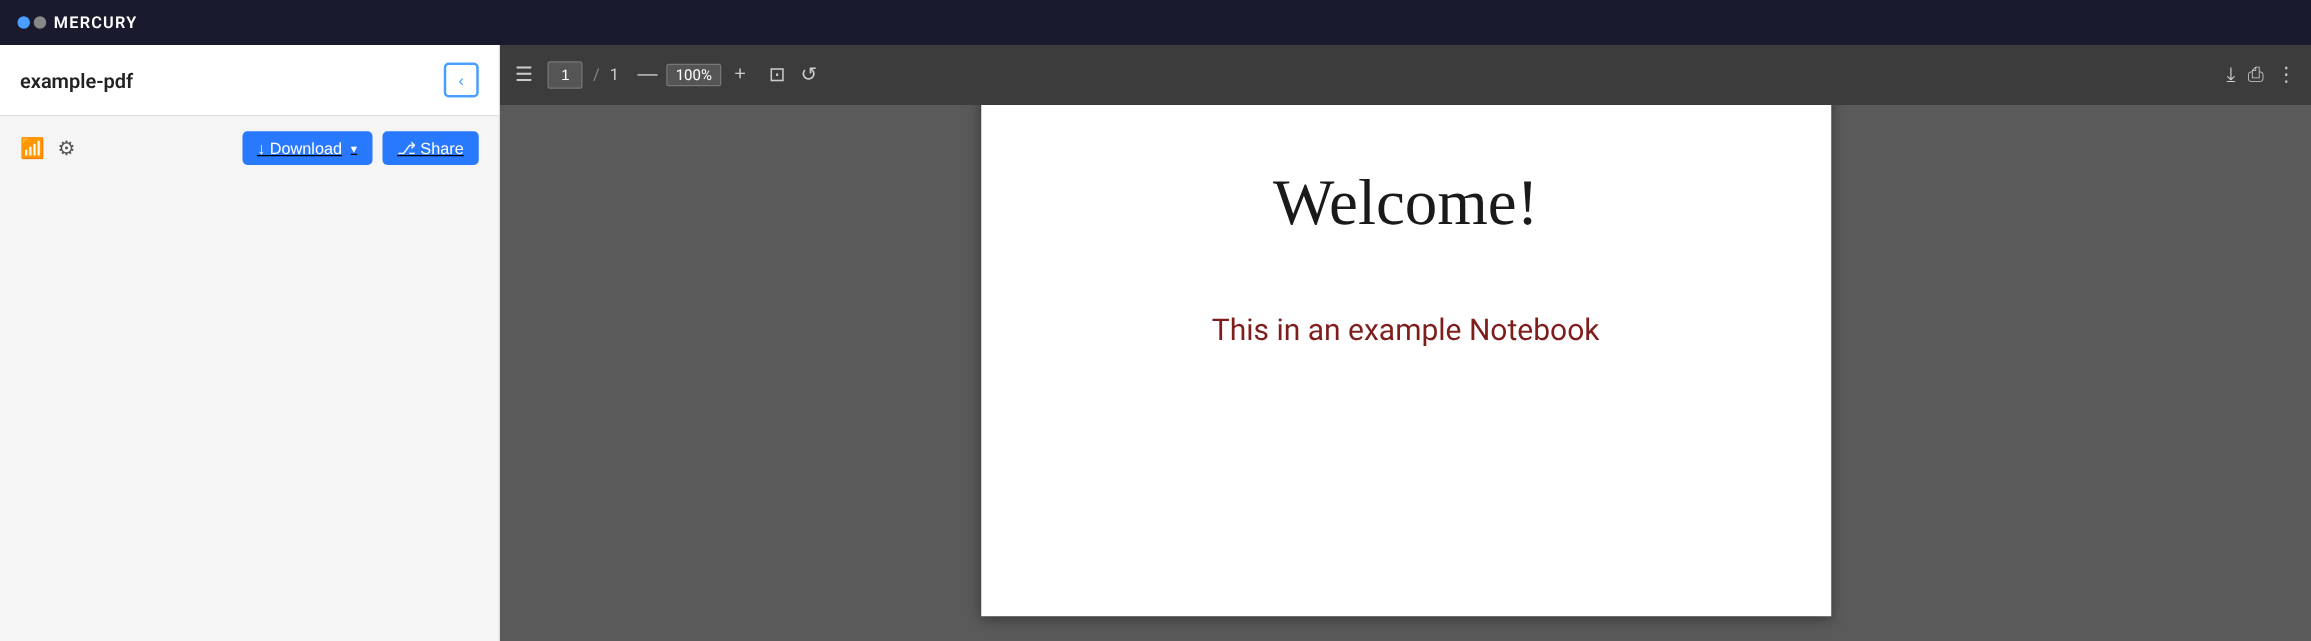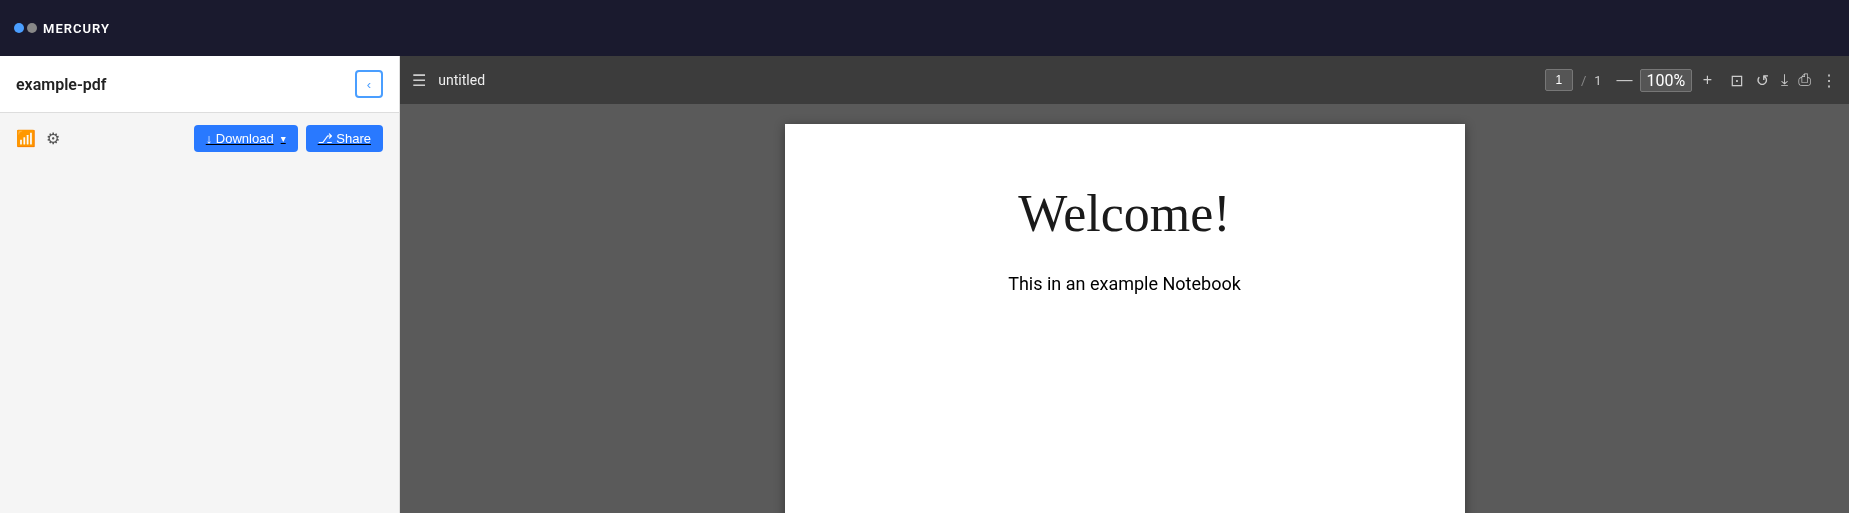--- a/index.html
+++ b/index.html
@@ -1,21 +1,21 @@
 <!DOCTYPE html>
 <html><head>
   <meta charset="utf-8">
   <style>
     * { margin: 0; padding: 0; box-sizing: border-box; }
     body { font-family: -apple-system, BlinkMacSystemFont, 'Segoe UI', Roboto, sans-serif; display: flex; flex-direction: column; height: 513px; overflow: hidden; }
 
     
     .top-nav {
       background: #1a1a2e;
-      height: 56px;
+      height: 36px;
       display: flex;
       align-items: center;
       padding: 0 14px;
       flex-shrink: 0;
     }
     .nav-logo {
       display: flex;
       align-items: center;
       gap: 6px;
       color: white;
@@ -190,44 +190,45 @@
       height: 22px;
       display: flex;
       align-items: center;
       justify-content: center;
     }
     .pdf-zoom-value {
       background: #555;
       border: 1px solid #777;
       color: white;
       padding: 1px 6px;
-      font-size: 16px;
+      font-size: 12px;
       border-radius: 2px;
       min-width: 44px;
+      text-align: center;
     }
     .pdf-toolbar-right {
       display: flex;
       align-items: center;
       gap: 10px;
       margin-left: auto;
     }
     .pdf-icon-btn {
       background: transparent;
       border: none;
       color: #ccc;
       font-size: 16px;
       cursor: pointer;
     }
 
     
     .pdf-document {
       flex: 1;
       display: flex;
       justify-content: center;
-      align-items: flex-start;
+      align-items: flex-end;
       padding: 20px;
       overflow: auto;
       background: #5a5a5a;
     }
     .pdf-page {
       background: white;
       width: 680px;
       min-height: 420px;
       box-shadow: 0 2px 10px rgba(0,0,0,0.4);
       display: flex;
@@ -236,23 +237,24 @@
       padding: 60px 40px;
     }
     .pdf-heading {
       font-size: 52px;
       font-weight: 400;
       color: #1a1a1a;
       margin-bottom: 30px;
       font-family: Georgia, serif;
     }
     .pdf-body-text {
-      font-size: 18px;
-      color: #000000;
+      font-size: 24px;
+      color: #7f1d1d;
       font-weight: 400;
+      margin-top: 28px;
     }
 
     
     .pdf-document::-webkit-scrollbar { width: 12px; }
     .pdf-document::-webkit-scrollbar-track { background: #4a4a4a; }
     .pdf-document::-webkit-scrollbar-thumb { background: #888; border-radius: 2px; }
   </style>
 </head>
 <body>
 
@@ -291,21 +293,20 @@
       </div>
     </div>
   </aside>
 
   <div class="pdf-viewer">
 
     <div class="pdf-toolbar">
       <button class="pdf-icon-btn">
         <span>☰</span>
       </button>
-      <span class="pdf-title">untitled</span>
 
       <div class="pdf-page-controls">
         <input class="pdf-page-input" type="text" value="1" style="">
         <span class="pdf-separator">/</span>
         <span>1</span>
       </div>
 
       <div class="pdf-zoom-controls">
         <button class="pdf-zoom-btn">
           <span>—</span>

